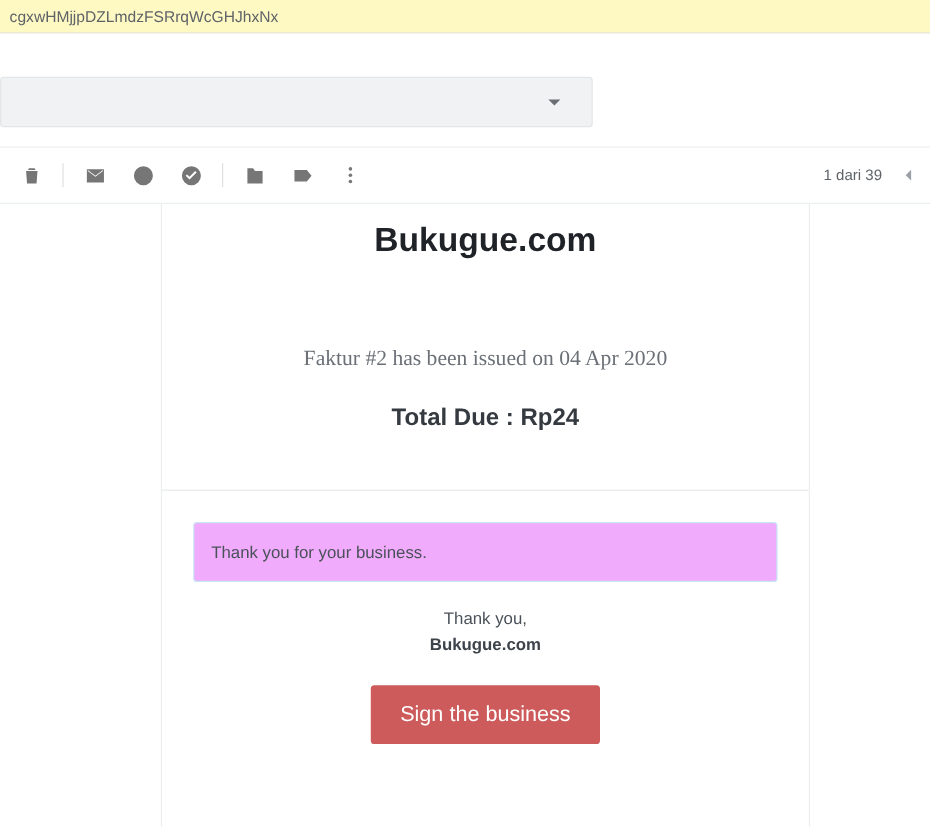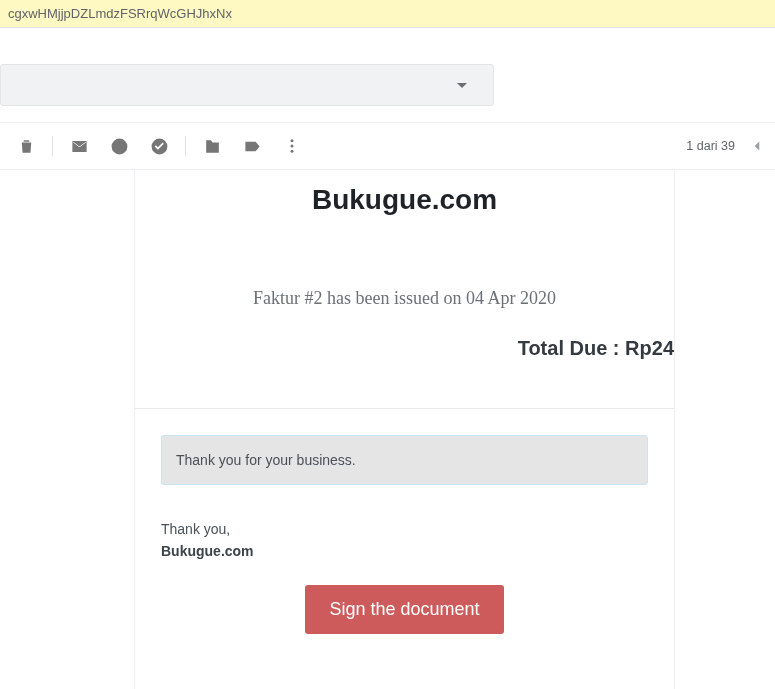--- a/index.html
+++ b/index.html
@@ -98,39 +98,38 @@
       margin-top: 72px;
       font-size: 18px;
       color: #6b7077;
       font-family: Liberation Serif, serif;
     }
     .total-due {
       margin-top: 28px;
       font-size: 20px;
       font-weight: 700;
       color: #353a40;
-      text-align: right;
     }
     .divider {
       margin-top: 48px;
       border-top: 1px solid #e7e9eb;
     }
     .thank-box {
       margin: 26px 26px 0 26px;
-      background: #e5e5e5;
+      background: #f0abfc;
       border: 1px solid #c7e6f2;
       border-radius: 3px;
       padding: 16px 14px;
       text-align: left;
       color: #4a5159;
       font-size: 14px;
     }
     .signoff {
-      margin: 36px 26px 0 26px;
-      text-align: left;
+      margin: 22px 26px 0 26px;
+      text-align: center;
       color: #4a5159;
       font-size: 14px;
     }
     .signoff-brand {
       margin-top: 6px;
       font-weight: 700;
       color: #3d434a;
     }
     .click-below {
       margin-top: 30px;
@@ -221,16 +220,16 @@
     <div class="total-due">
       <span>Total Due :</span>
       <span>Rp24</span>
     </div>
     <div class="divider"></div>
     <div class="thank-box">Thank you for your business.</div>
     <div class="signoff">
       <div>Thank you,</div>
       <div class="signoff-brand">Bukugue.com</div>
     </div>
-    <button class="sign-btn">Sign the document</button>
+    <button class="sign-btn">Sign the business</button>
     
   </div>
 </div>
 
 </body></html>

